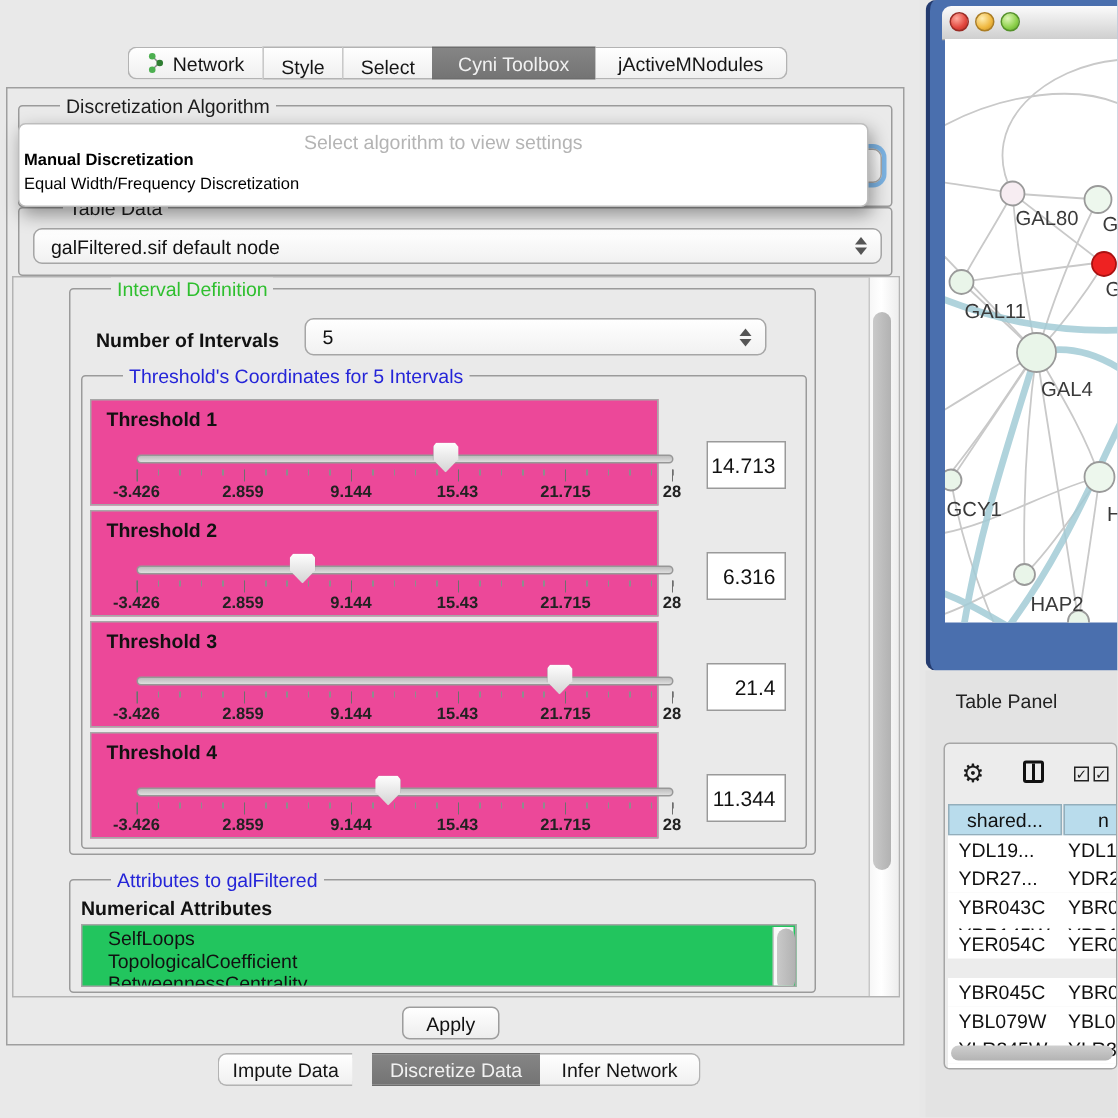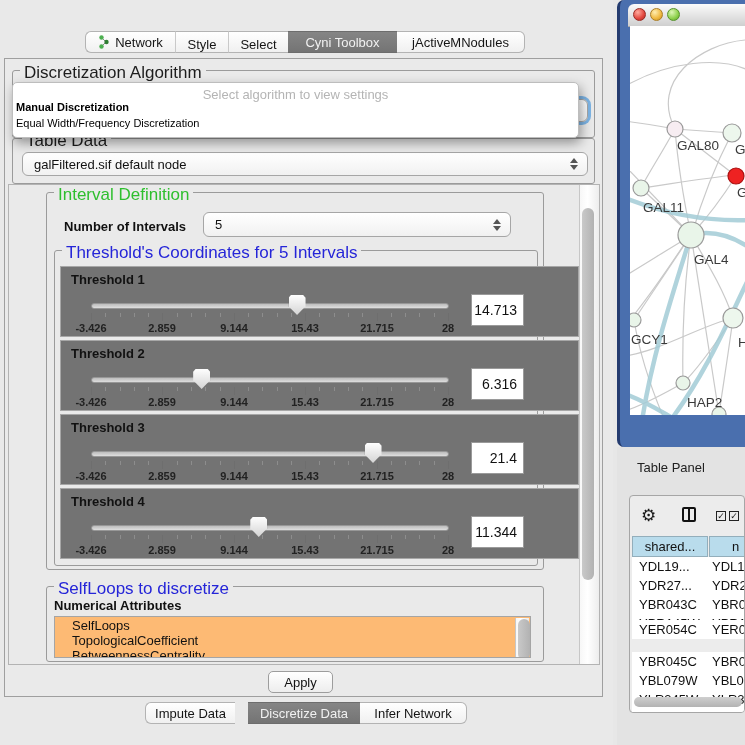--- a/index.html
+++ b/index.html
@@ -24,21 +24,21 @@
   .seg.sel{background:linear-gradient(#858585,#747474);color:#f1f1f1;border-color:#6d6d6d;}
   .seg.first{border-left:1px solid #b3b3b3;border-radius:6px 0 0 6px;}
   .seg.last{border-right:1px solid #b3b3b3;border-radius:0 6px 6px 0;justify-content:center;}
   .segdiv{border-left:1px solid #c9c9c9;align-items:flex-end;}
 
   
   #panelbox{left:4px;top:58px;width:599px;height:639px;border:1px solid #9f9f9f;background:#eaeaea;box-sizing:border-box;}
 
   
   .grp{position:absolute;border:1px solid #9b9b9b;border-radius:3px;box-sizing:border-box;}
-  .grplabel{position:absolute;font-size:17px;background:#eaeaea;padding:0 4px;white-space:nowrap;}
+  .grplabel{position:absolute;font-size:13px;background:#eaeaea;padding:0 4px;white-space:nowrap;margin-left:20px;}
   .glblack{color:#1d1d1d;}
   .glgreen{color:#2ebf2e;}
   .glblue{color:#2525d8;}
 
   
   .combo{position:absolute;background:linear-gradient(#ffffff,#f1f1f1);border:1px solid #a6a6a6;
          border-radius:6px;box-sizing:border-box;font-size:13px;color:#111;
          display:flex;align-items:center;padding-left:11px;}
   .stepper{position:absolute;right:9px;top:50%;transform:translateY(-50%);
            display:flex;flex-direction:column;gap:2px;}
@@ -55,39 +55,39 @@
 
   
   #scrollarea{left:8px;top:184px;width:592px;height:481px;border:1px solid #b3b3b3;
               background:#eaeaea;box-sizing:border-box;}
   .vscroll{position:absolute;background:linear-gradient(90deg,#f7f7f7,#ffffff 40%,#ededed);
            border-left:1px solid #c7c7c7;}
   .vthumb{position:absolute;left:2px;width:12px;border-radius:6px;
           background:linear-gradient(90deg,#c9c9c9,#b2b2b2);}
 
   
-  .thrpanel{position:absolute;left:60px;width:519px;height:71px;border:1px solid #a7a7a7;box-sizing:border-box;background:#737373;}
+  .thrpanel{position:absolute;left:60px;width:379px;height:71px;border:1px solid #a7a7a7;box-sizing:border-box;background:#ec4899;}
   .thrlabel{position:absolute;left:10px;top:5px;font-weight:bold;font-size:13px;color:#111;}
   .track{position:absolute;left:30px;top:36px;width:358px;height:6px;border-radius:3px;
          background:linear-gradient(#bdbdbd,#dedede);border:1px solid #979797;box-sizing:border-box;}
   .thumb{position:absolute;top:28px;width:17px;height:20px;
          background:linear-gradient(#fefefe,#d4d4d4);
          clip-path:polygon(14% 0,86% 0,100% 14%,100% 56%,50% 100%,0 56%,0 14%);
          filter:drop-shadow(0 0 1px #777);}
   .ticks-minor{position:absolute;left:30px;top:46px;width:359px;height:4px;
          background:repeating-linear-gradient(to right,#8d8d8d 0 1px,transparent 1px 14.28px);}
   .ticks-major{position:absolute;left:30px;top:46px;width:359px;height:8px;
          background:repeating-linear-gradient(to right,#6e6e6e 0 1px,transparent 1px 71.4px);}
   .tkl{position:absolute;top:55px;transform:translateX(-50%);font-size:11px;font-weight:bold;color:#222;white-space:nowrap;}
   .tkl0{left:30px}.tkl1{left:101px}.tkl2{left:173px}.tkl3{left:244px}.tkl4{left:316px}.tkl5{left:387px}
   .tval{position:absolute;left:410px;top:27px;width:53px;height:32px;background:#fff;border:1px solid #9a9a9a;
         box-sizing:border-box;font-size:14px;color:#111;display:flex;align-items:center;justify-content:flex-end;padding-right:6px;}
 
   
-  #attrlist{left:54px;top:616px;width:477px;height:42px;background:#fdba74;border:1px solid #a5a5a5;box-sizing:border-box;overflow:hidden;}
+  #attrlist{left:54px;top:616px;width:477px;height:42px;background:#22c55e;border:1px solid #a5a5a5;box-sizing:border-box;overflow:hidden;}
   .attritem{position:absolute;left:17px;font-size:13px;color:#111;white-space:nowrap;}
 
   
   .aquabtn{position:absolute;background:linear-gradient(#ffffff,#ededed);border:1px solid #9d9d9d;
            border-radius:5px;font-size:13px;color:#111;display:flex;align-items:center;justify-content:center;box-sizing:border-box;}
 
   
   #netwin{left:617px;top:0;width:128px;height:447px;background:#4a6fae;
           border-left:3px solid #243b6f;border-radius:7px 0 0 7px;box-sizing:border-box;}
   #nettitle{left:628px;top:4px;width:117px;height:22px;background:linear-gradient(#fbfbfb,#cfcfcf);
@@ -244,21 +244,21 @@
       <span class="tkl tkl1">2.859</span>
       <span class="tkl tkl2">9.144</span>
       <span class="tkl tkl3">15.43</span>
       <span class="tkl tkl4">21.715</span>
       <span class="tkl tkl5">28</span>
       <div class="thumb" style="left: 189.288px;"></div>
       <div class="tval">11.344</div>
     </div>
 
     <div class="grp" style="left:46px;top:586px;width:498px;height:76px;"></div>
-    <span class="grplabel glblue" style="left:54px;top:579px;">SelfLoops to discretize</span>
+    <span class="grplabel glblue" style="left:54px;top:579px;">Attributes to galFiltered</span>
     <span class="boldlab" style="left:54px;top:598px;">Numerical Attributes</span>
     <div class="abs" id="attrlist">
       <span class="attritem" style="top:1px;">SelfLoops</span>
       <span class="attritem" style="top:16px;text-align:right;">TopologicalCoefficient</span>
       <span class="attritem" style="top:31px;">BetweennessCentrality</span>
       <div class="vscroll" style="right:1px;top:1px;width:13px;height:43px;">
         <div class="vthumb" style="top:1px;height:41px;"></div>
       </div>
     </div>
 

